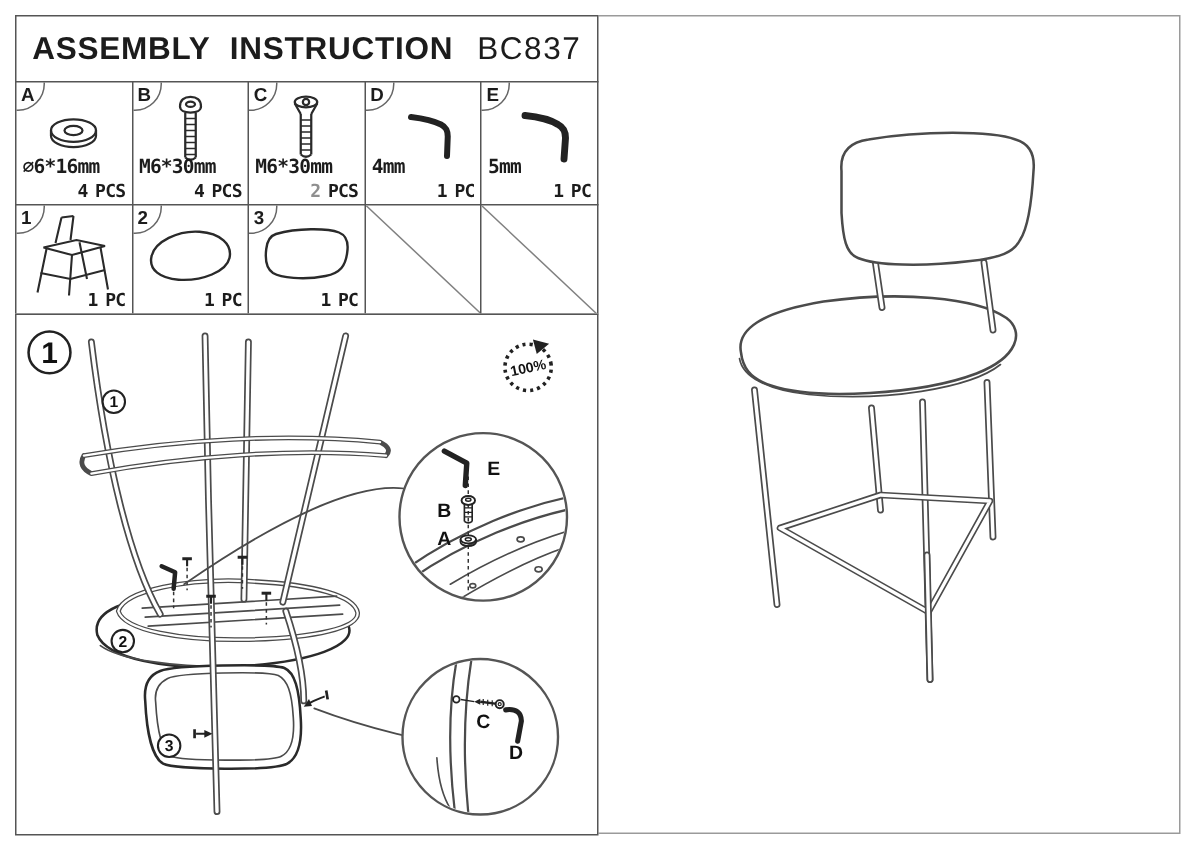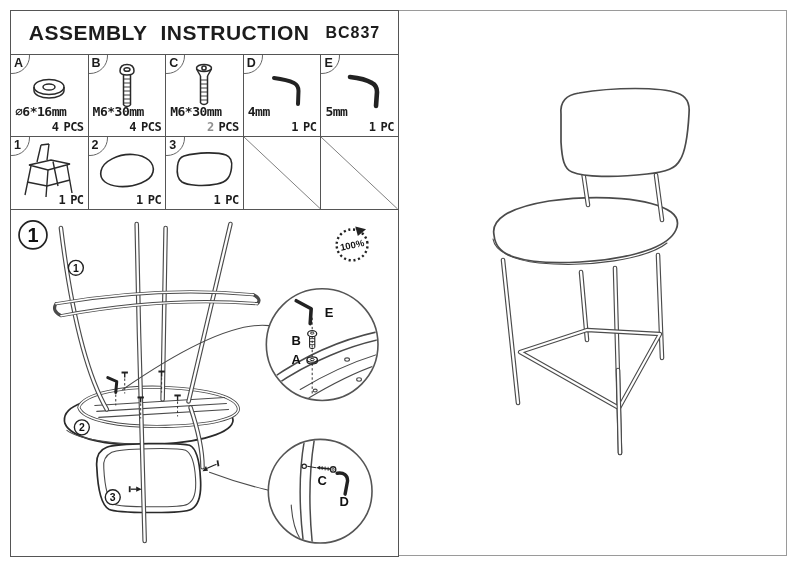--- a/index.html
+++ b/index.html
@@ -1,21 +1,21 @@
 <!DOCTYPE html>
 <html><head>
 <meta charset="utf-8">
 <style>
   html,body{margin:0;padding:0;background:#fff;}
   body{width:800px;height:569px;position:relative;font-family:"Liberation Sans",sans-serif;color:#1c1c1c;overflow:hidden;}
   .outer-border{position:absolute;left:10px;top:10px;width:777px;height:546px;border:1px solid #9a9a9a;box-sizing:border-box;}
   .left-panel{position:absolute;left:10px;top:10px;width:389px;height:547px;}
   .title-box{box-sizing:border-box;height:45px;border:1px solid #555;display:flex;align-items:center;justify-content:center;gap:16px;background:#fff;}
   .title-main{font-weight:bold;font-size:21px;letter-spacing:.5px;word-spacing:7px;}
-  .title-model{font-weight:bold;font-size:16px;letter-spacing:1px;}
+  .title-model{font-weight:normal;font-size:21px;letter-spacing:1px;}
   .hw-row,.parts-row{box-sizing:border-box;display:grid;grid-template-columns:repeat(5,1fr);gap:1px;padding:1px;background:#555;margin-top:-1px;}
   .hw-row{height:83px;}
   .parts-row{height:74px;}
   .cell{position:relative;background:#fff;overflow:hidden;}
   .corner-arc{position:absolute;left:-17px;top:-17px;width:34px;height:34px;border:1px solid #666;border-radius:50%;}
   .cell-id{position:absolute;left:3px;top:1px;font-weight:bold;font-size:12.5px;z-index:2;}
   .spec{position:absolute;left:4px;bottom:17px;font-family:"DejaVu Sans Mono",monospace;font-weight:bold;font-size:13px;letter-spacing:-0.5px;}
   .qty{position:absolute;right:4px;bottom:2px;font-family:"DejaVu Sans Mono",monospace;font-weight:bold;font-size:12px;letter-spacing:-0.5px;margin-top:45px;}
   .qty .n{margin-right:5px;}
   .qty .muted{color:#8f8f8f;}

